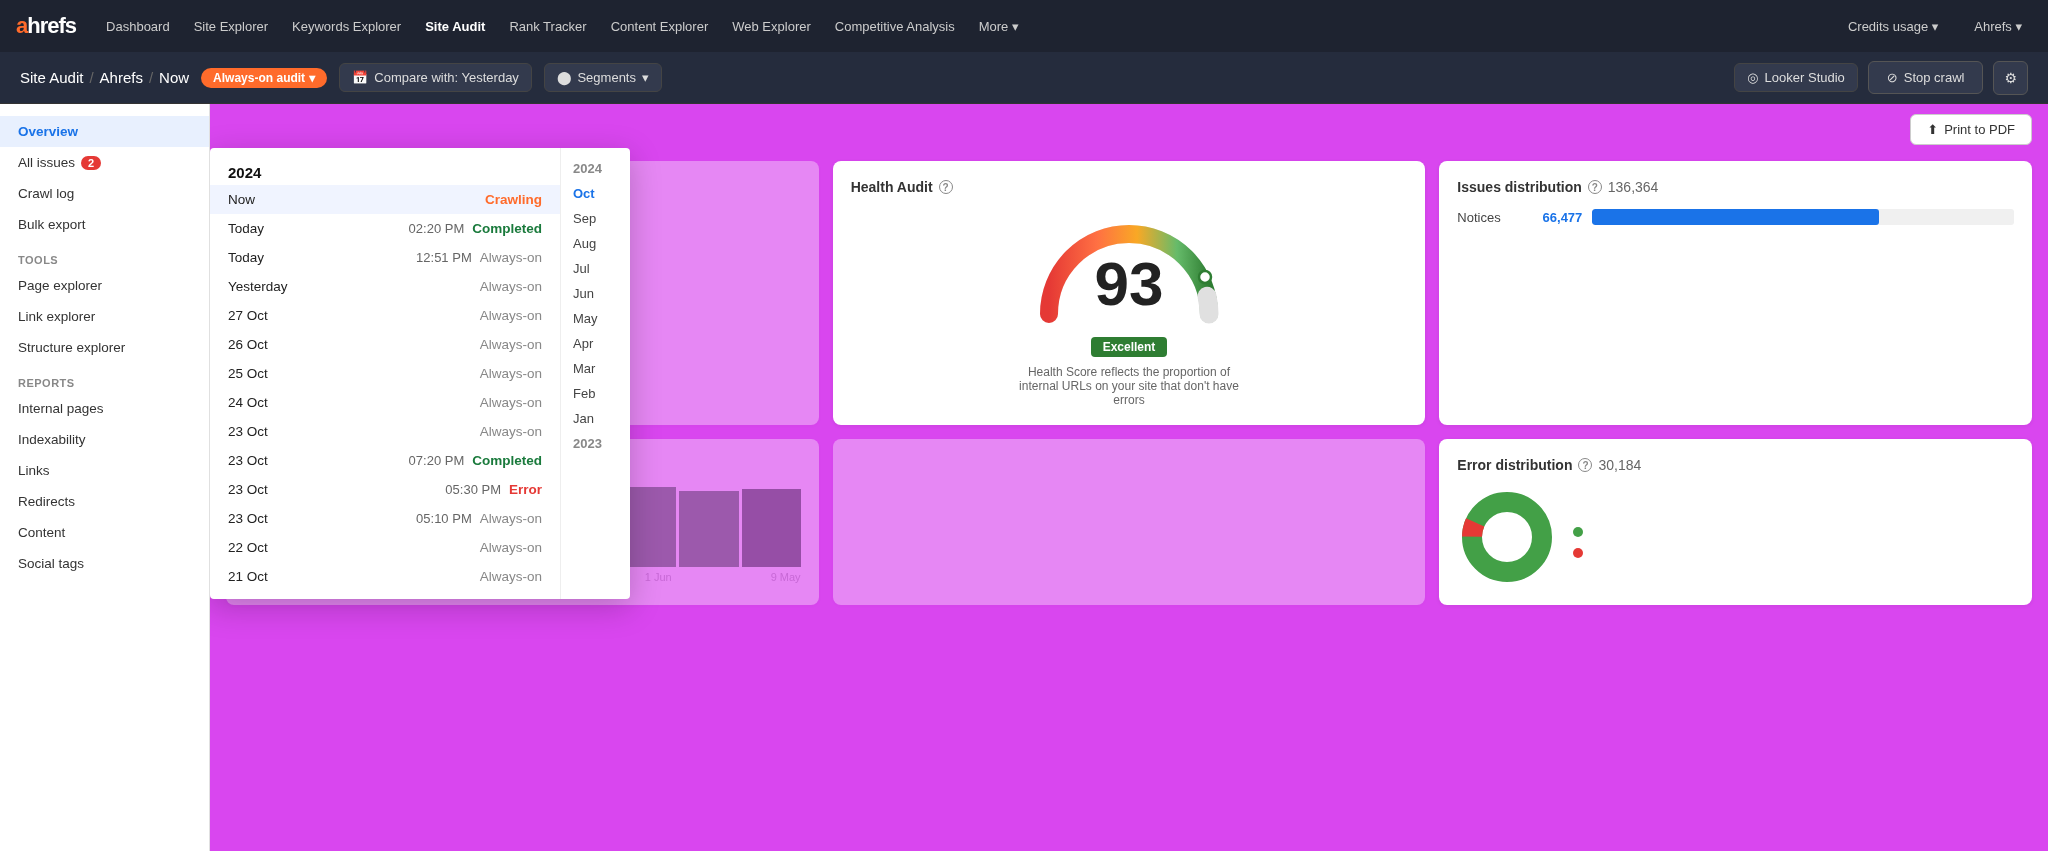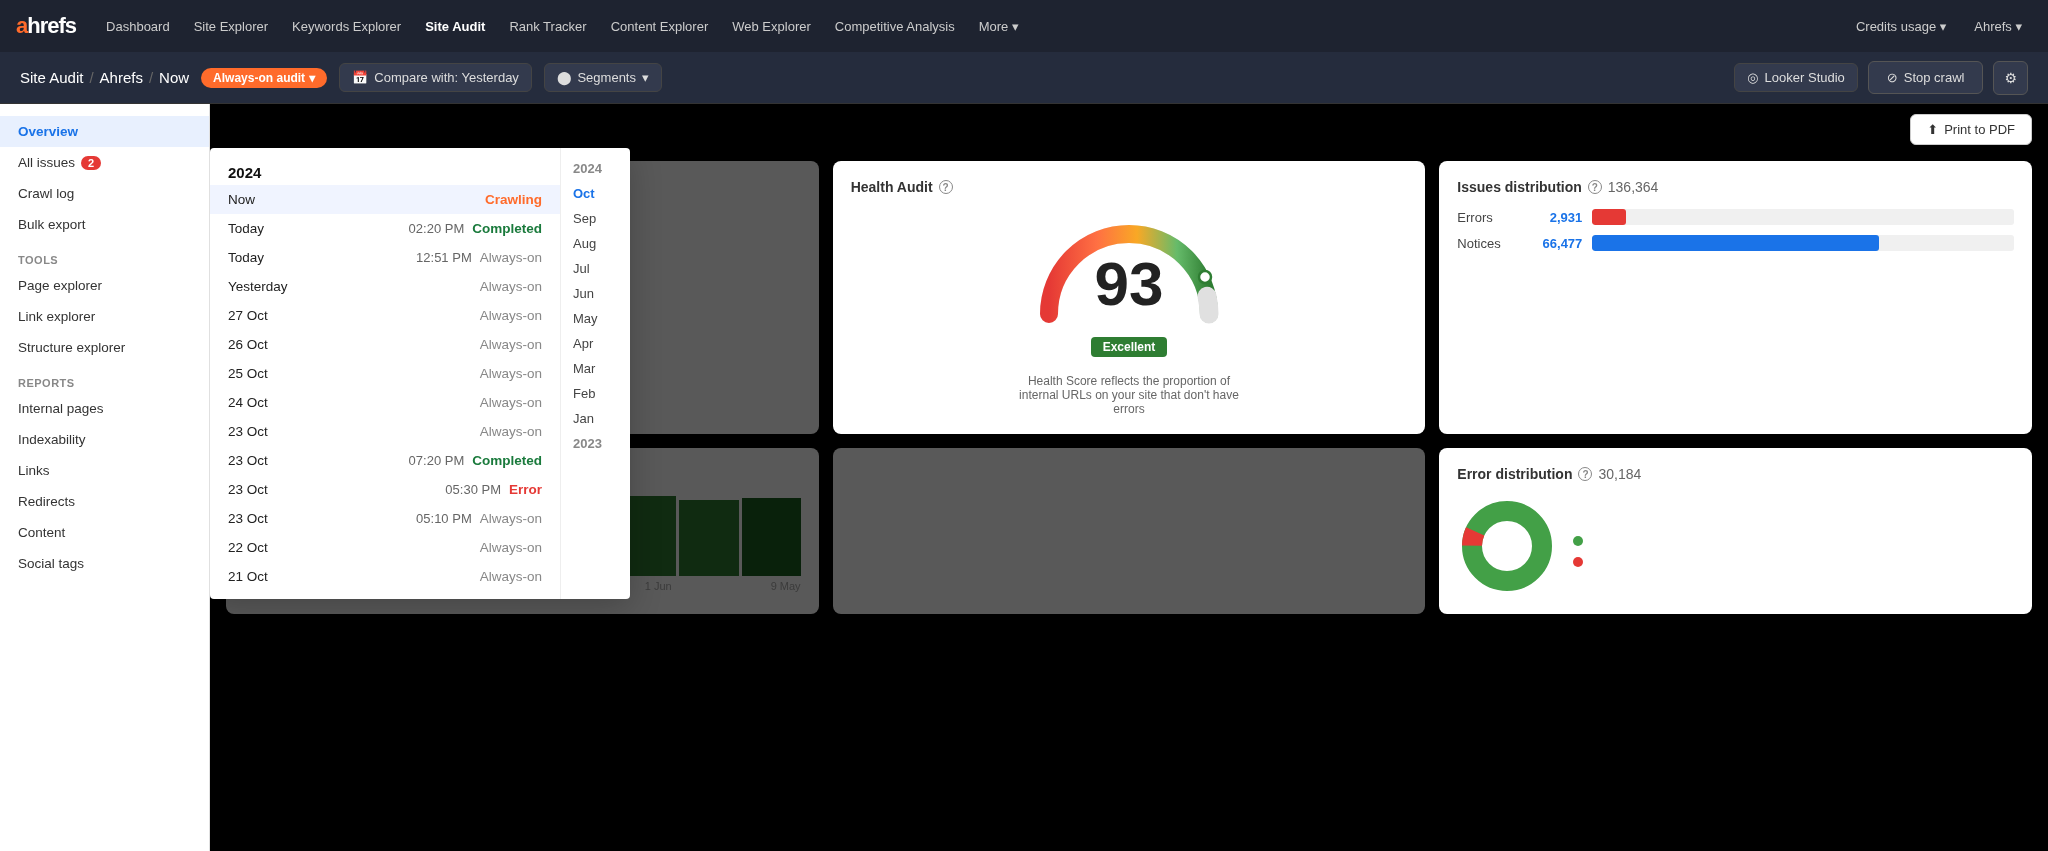--- a/index.html
+++ b/index.html
@@ -28,21 +28,21 @@
       border-radius: 4px;
       cursor: pointer;
       white-space: nowrap;
       font-size: 13px;
     }
     .nav-item.active { color: #fff; font-weight: 600; }
     .nav-right {
       margin-left: auto;
       display: flex;
       align-items: center;
-      gap: 8px;
+      gap: 16px;
     }
     .nav-btn {
       color: #ccc;
       padding: 6px 10px;
       border-radius: 4px;
       cursor: pointer;
       font-size: 13px;
       display: flex;
       align-items: center;
       gap: 4px;
@@ -114,21 +114,21 @@
       padding: 8px 10px;
       border-radius: 6px;
       cursor: pointer;
       font-size: 14px;
     }
 
     
     .main-layout {
       display: flex;
       height: calc(851px - 104px);
-      background: #000000;
+      background: #d946ef;
     }
 
     
     .sidebar {
       background: #fff;
       width: 210px;
       min-width: 210px;
       border-right: 1px solid #e0e0e0;
       overflow-y: auto;
       padding: 12px 0;
@@ -292,21 +292,21 @@
       color: #222;
     }
     .excellent-badge {
       background: #2e7d32;
       color: #fff;
       border-radius: 4px;
       padding: 3px 12px;
       font-size: 12px;
       font-weight: 600;
       display: inline-block;
-      margin-bottom: 17px;
+      margin-bottom: 8px;
     }
     .health-desc {
       font-size: 12px;
       color: #666;
       max-width: 220px;
       margin: 0 auto;
     }
 
     
     .issue-row {
@@ -467,27 +467,20 @@
         </div>
         <div class="excellent-badge">Excellent</div>
         <div class="health-desc">Health Score reflects the proportion of internal URLs on your site that don't have errors</div>
       </div>
 
       <div class="card">
         <div class="card-title">
           <span>Issues distribution</span>
           <span class="info-icon">?</span>
           <span class="card-count">136,364</span>
-        </div>
-        <div class="issue-row">
-          <div class="issue-label">Errors</div>
-          <div class="issue-count">2,931</div>
-          <div class="issue-bar-container">
-            <div class="issue-bar bar-red" style="width:8%"></div>
-          </div>
         </div>
         <div class="issue-row">
           <div class="issue-label">Notices</div>
           <div class="issue-count">66,477</div>
           <div class="issue-bar-container">
             <div class="issue-bar bar-blue" style="width:68%"></div>
           </div>
         </div>
       </div>
 

